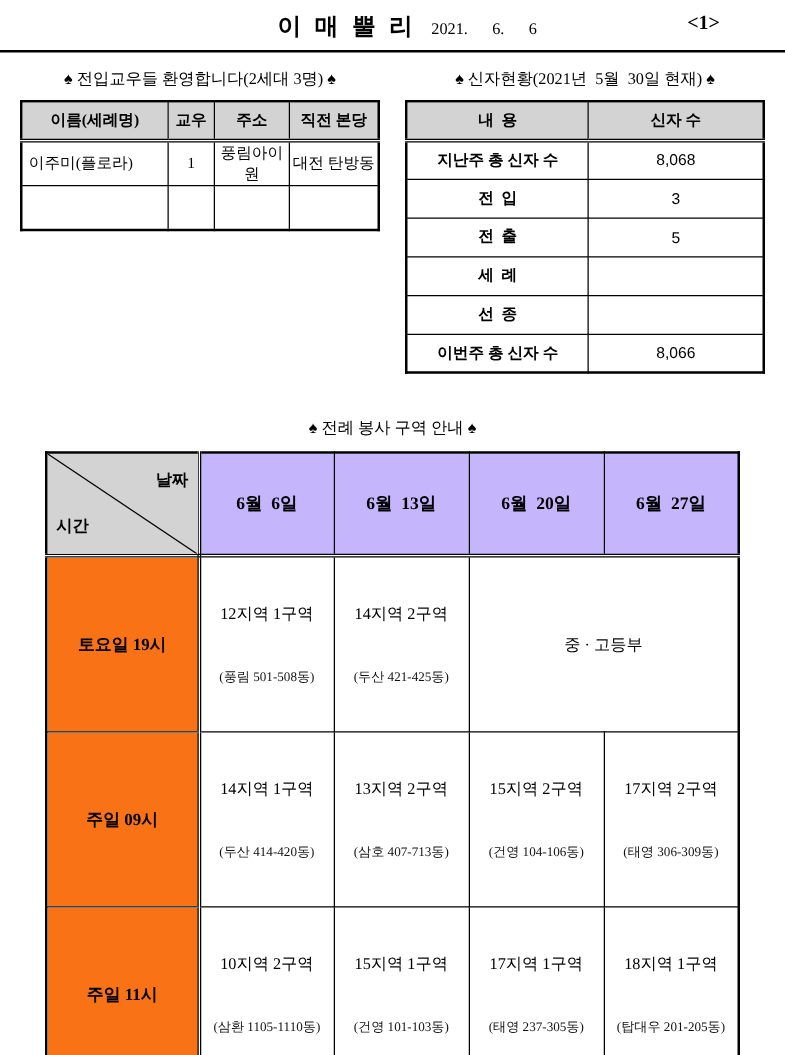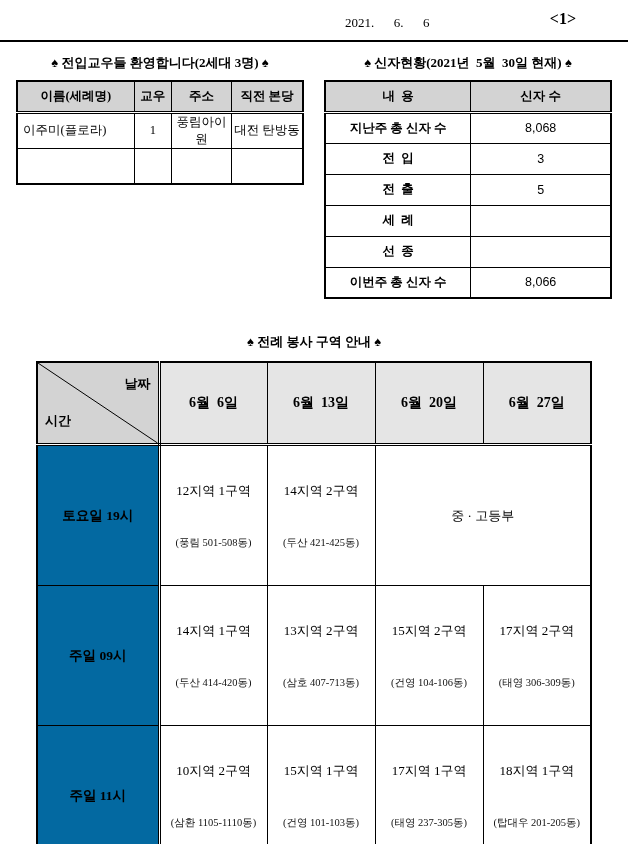--- a/index.html
+++ b/index.html
@@ -19,21 +19,21 @@
     position: absolute; left: 345px; top: 7px;
     font-size: 13px; white-space: pre;
   }
   .m-page {
     position: absolute; right: 52px; top: 2px;
     font-size: 16px; font-weight: bold;
   }
   .rule { border-bottom: 2px solid #000; margin-top: 6px; }
 
   
-  .sec-title { font-size: 13px; font-weight: bold; text-align: center; white-space: pre; }
+  .sec-title { font-size: 13px; font-weight: normal; text-align: center; white-space: pre; }
   table { border-collapse: collapse; table-layout: fixed; }
   td, th { white-space: pre-wrap; overflow: hidden; }
 
   
   .two-col { display: flex; padding: 0 16px; margin-top: 12px; gap: 20px; }
   .col { flex: 1; }
   .col .sec-title { margin-bottom: 8px; }
 
   .solid-tbl { width: 100%; border: 2px solid #000; }
   .solid-tbl th, .solid-tbl td { border: 1px solid #000; font-size: 12.5px; text-align: center; vertical-align: middle; }
@@ -50,38 +50,39 @@
   .welcome-tbl col.c-addr { width: 21%; }
   .welcome-tbl col.c-par  { width: 25%; }
   .status-tbl col.c-l { width: 51%; }
   .status-tbl col.c-r { width: 49%; }
 
   
   .liturgy { margin-top: 34px; }
   .liturgy .sec-title { margin-bottom: 10px; }
   .liturgy-tbl { width: 556px; margin: 0 auto; border: 2px solid #000; }
   .liturgy-tbl th, .liturgy-tbl td { border: 1px solid #000; text-align: center; vertical-align: middle; }
-  .liturgy-tbl thead th { height: 50px; border-bottom: 3px double #000; font-size: 14px; font-weight: bold; background: #e5e5e5; }
+  .liturgy-tbl thead th { height: 50px; border-bottom: 3px double #000; font-size: 14px; font-weight: bold; background: #c4b5fd; }
   .liturgy-tbl th.corner { background: #d3d3d3; position: relative; padding: 0; }
   .liturgy-tbl col.c-time { width: 122px; }
-  .liturgy-tbl td.time { background: #0369a1; font-weight: bold; font-size: 13.5px; border-right: 3px double #000; }
+  .liturgy-tbl td.time { background: #f97316; font-weight: bold; font-size: 13.5px; border-right: 3px double #000; }
   .liturgy-tbl th.corner { border-right: 3px double #000; }
   .liturgy-tbl td { height: 55px; }
   .zone-main { font-size: 13px; line-height: 1.35; }
   .zone-sub { font-size: 10.5px; line-height: 1.3; color: #111; }
   .corner-svg { position: absolute; left: 0; top: 0; width: 100%; height: 100%; }
   .corner-time { position: absolute; left: 7px; bottom: 13px; font-size: 13px; font-weight: bold; }
   .corner-date { position: absolute; right: 7px; top: 12px; font-size: 13px; font-weight: bold; }
 </style>
 </head>
 <body>
 
 <div class="page">
 
   <div class="masthead">
+    <span class="m-title">이 매 뿔 리</span>
     <span class="m-date">2021.      6.      6</span>
     <span class="m-page">&lt;1&gt;</span>
   </div>
   <div class="rule"></div>
 
   <div class="two-col">
 
     <section class="col">
       <div class="sec-title">♠ 전입교우들 환영합니다(2세대 3명) ♠</div>
       <table class="solid-tbl welcome-tbl">

